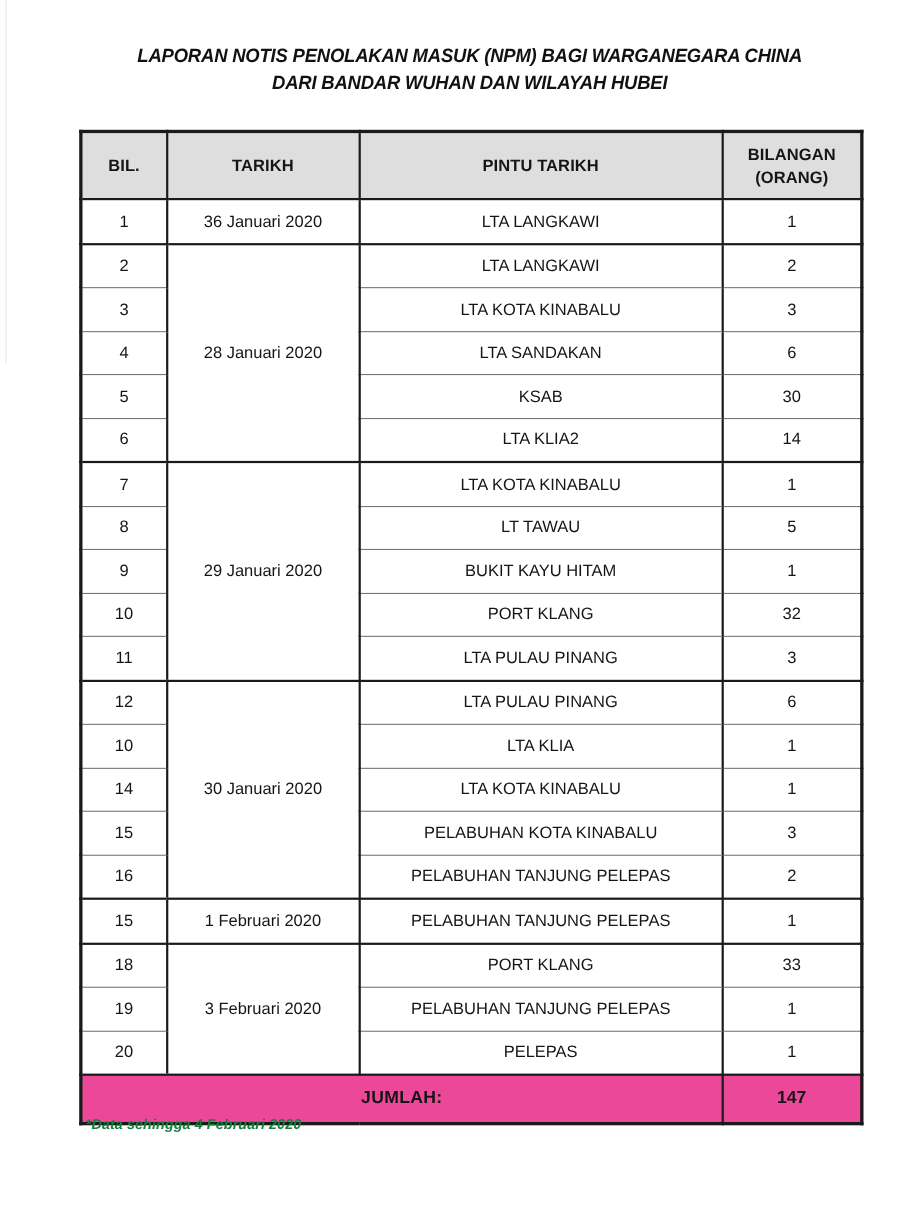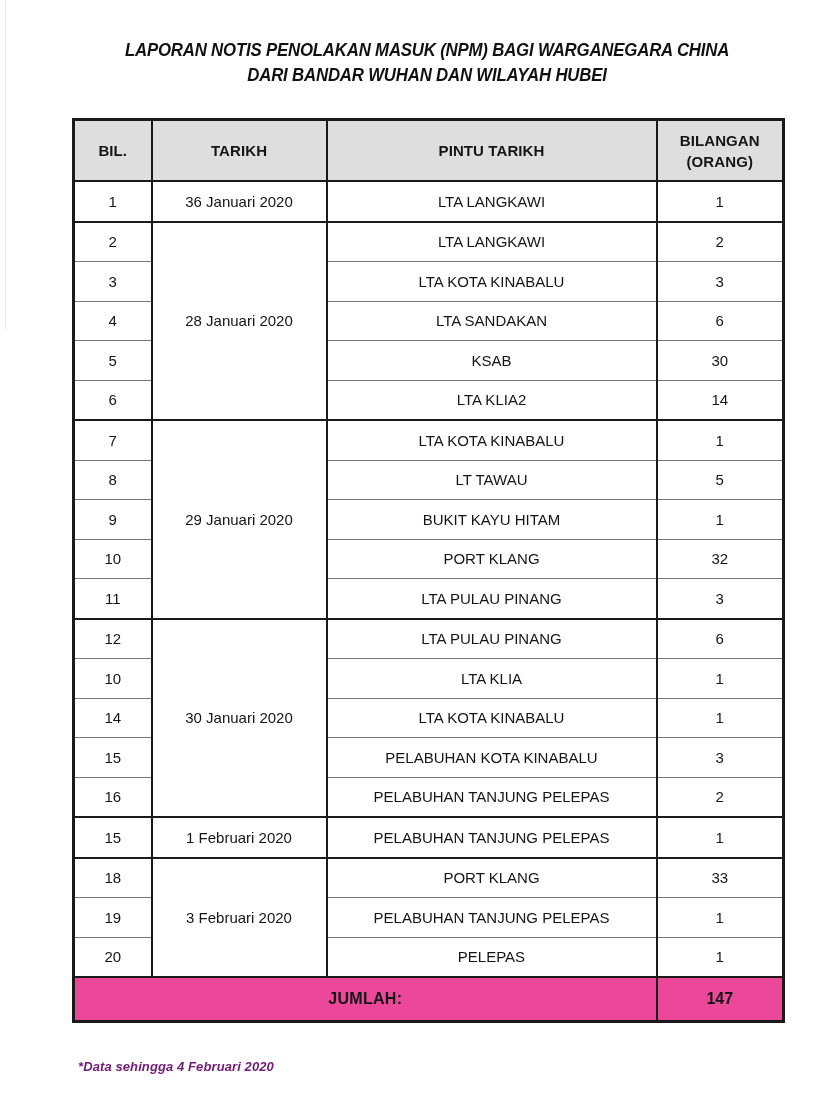--- a/index.html
+++ b/index.html
@@ -147,23 +147,22 @@
     border-right: none;
   }
 
   .footnote {
     position: absolute;
     left: 78px;
     top: 1014px;
     font-size: 13px;
     font-style: italic;
     font-weight: bold;
-    color: #701a75;
+    color: #15803d;
     letter-spacing: 0.1px;
-    margin-top: 45px;
   }
 </style>
 </head>
 <body>
 
 <div class="page">
 
   <div class="scan-edge"></div>
 
   <div class="title-block">

